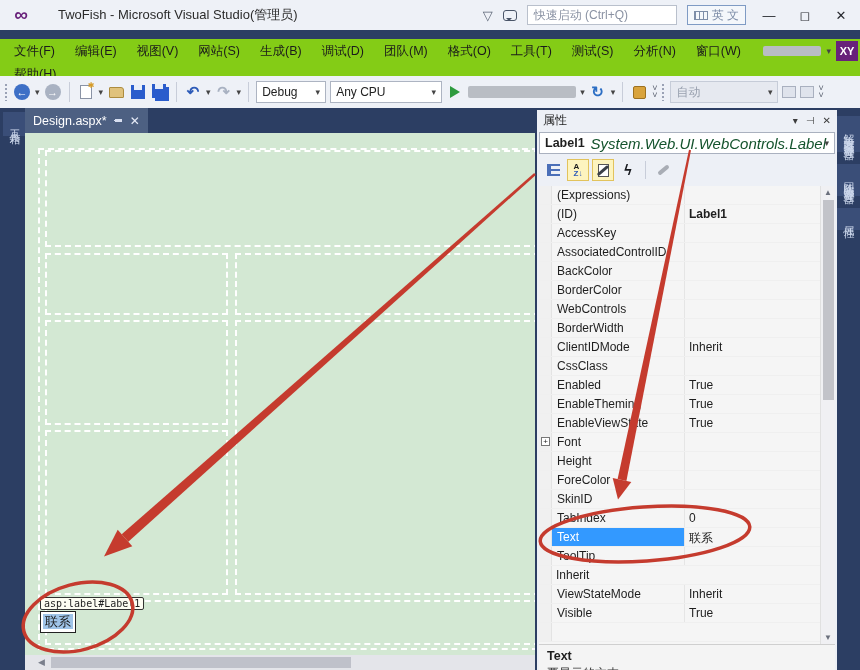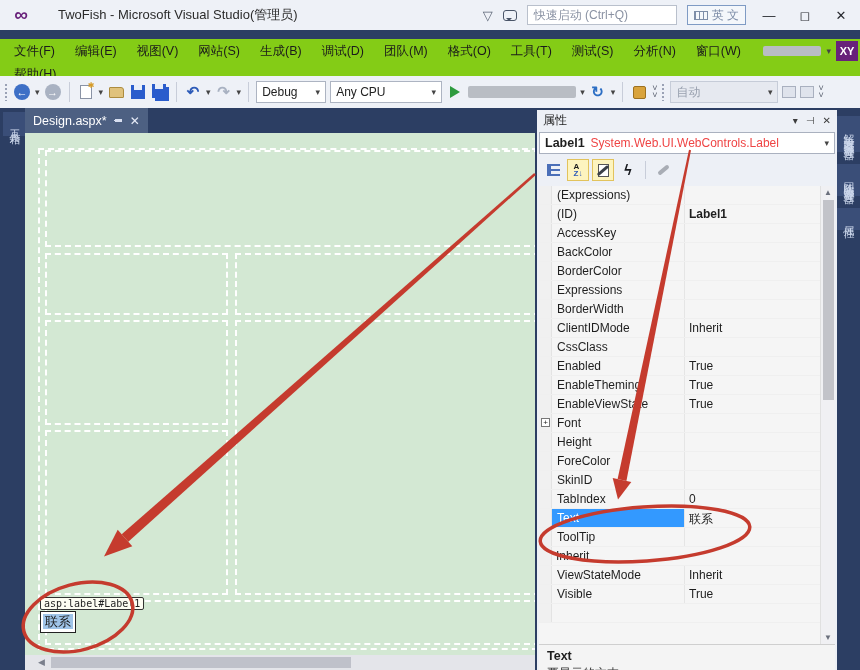--- a/index.html
+++ b/index.html
@@ -78,21 +78,21 @@
   .harrow { position:absolute; left:13px; top:2px; color:#7a7f8c; font-size:9px; }
   .hthumb { position:absolute; left:26px; top:2px; width:300px; height:11px; background:#bfc1ca; }
 
   
   .props { position:absolute; left:537px; top:2px; width:300px; bottom:0; background:#edf0f6; }
   .phead { height:20px; display:flex; align-items:center; padding:0 6px; font-size:12px; color:#1e1e1e; }
   .phead .sp { flex:1; }
   .phico { color:#3c3c3c; font-size:10px; margin-left:8px; }
   .pcombo { position:absolute; left:2px; right:2px; top:22px; height:22px; background:#fff; border:1px solid #aab1bf; display:flex; align-items:center; padding:0 5px; overflow:hidden; white-space:nowrap; }
   .pcombo b { margin-right:6px; font-size:12.5px; }
-  .pcombo .type { font-size:12px; color:#ef4444; }
+  .pcombo .type { font-size:15px; color:#14532d;font-style:italic; }
   .pcombo .caret { position:absolute; right:5px; }
   .ptoolbar { position:absolute; left:0; right:0; top:46px; height:28px; display:flex; align-items:center; gap:3px; padding-left:5px; }
   .pbtn { width:22px; height:22px; display:flex; align-items:center; justify-content:center; border:1px solid transparent; }
   .pbtn.on { background:#fdf4bf; border-color:#e2c35c; }
   .catico { width:13px; height:12px; background:repeating-linear-gradient(#4a6fb8 0 2px,transparent 2px 5px); border-left:4px solid #4a6fb8; }
   .azico { font-size:8px; font-weight:bold; line-height:7px; color:#1e1e1e; text-align:left; }
   .azico .dn { color:#2d5bb8; }
   .propico { width:11px; height:13px; background:#fff; border:1px solid #555; position:relative; }
   .propico:after { content:""; position:absolute; left:-3px; top:4px; width:14px; height:3px; background:#3a3f47; transform:rotate(-40deg); border-radius:2px; }
   .boltico { color:#16181d; font-weight:bold; font-size:14px; }
@@ -297,31 +297,36 @@
             <span class="pname">(ID)</span>
             <span class="pval b">Label1</span>
           </div>
           <div class="prow">
             <span class="pgut"></span>
             <span class="pname">AccessKey</span>
             <span class="pval"></span>
           </div>
           <div class="prow">
             <span class="pgut"></span>
+            <span class="pname">AssociatedControlID</span>
+            <span class="pval"></span>
+          </div>
+          <div class="prow">
+            <span class="pgut"></span>
             <span class="pname">BackColor</span>
             <span class="pval"></span>
           </div>
           <div class="prow">
             <span class="pgut"></span>
             <span class="pname">BorderColor</span>
             <span class="pval"></span>
           </div>
           <div class="prow">
             <span class="pgut"></span>
-            <span class="pname">Expressions</span>
+            <span class="pname">WebControls</span>
           </div>
           <div class="prow">
             <span class="pgut"></span>
             <span class="pname">BorderWidth</span>
             <span class="pval"></span>
           </div>
           <div class="prow">
             <span class="pgut"></span>
             <span class="pname">ClientIDMode</span>
             <span class="pval">Inherit</span>

